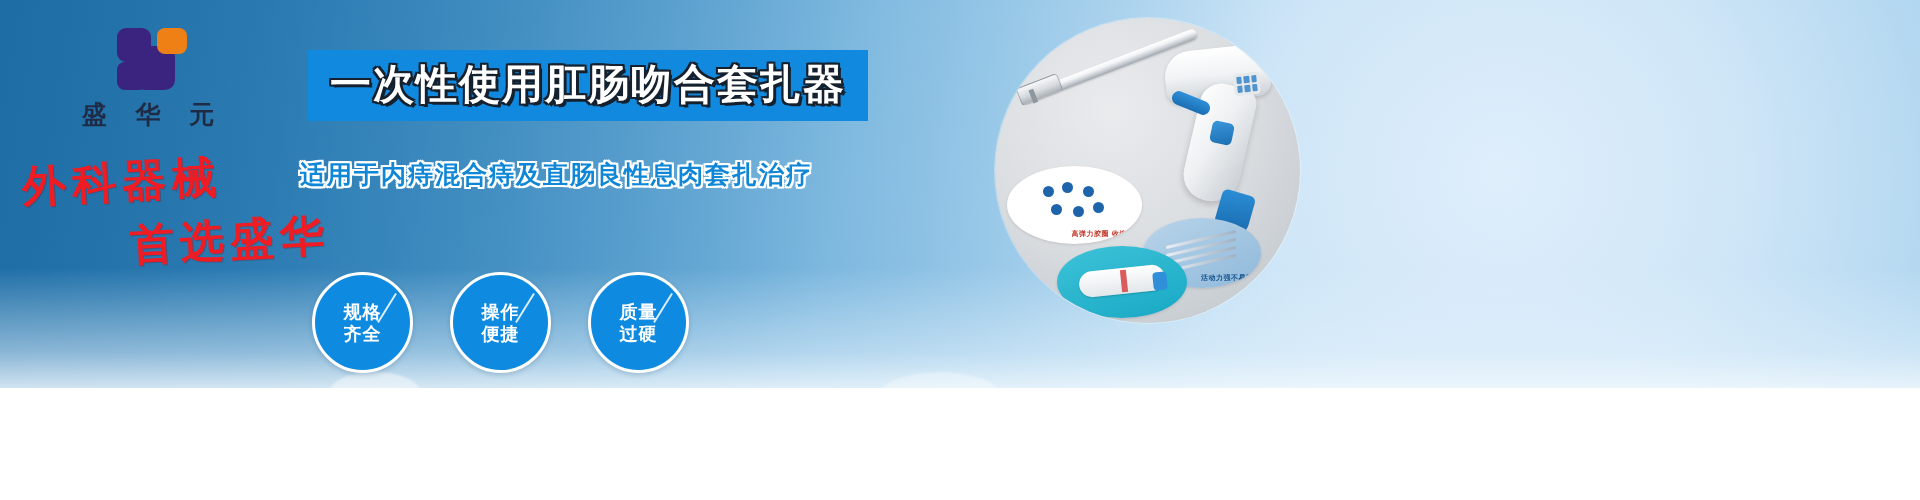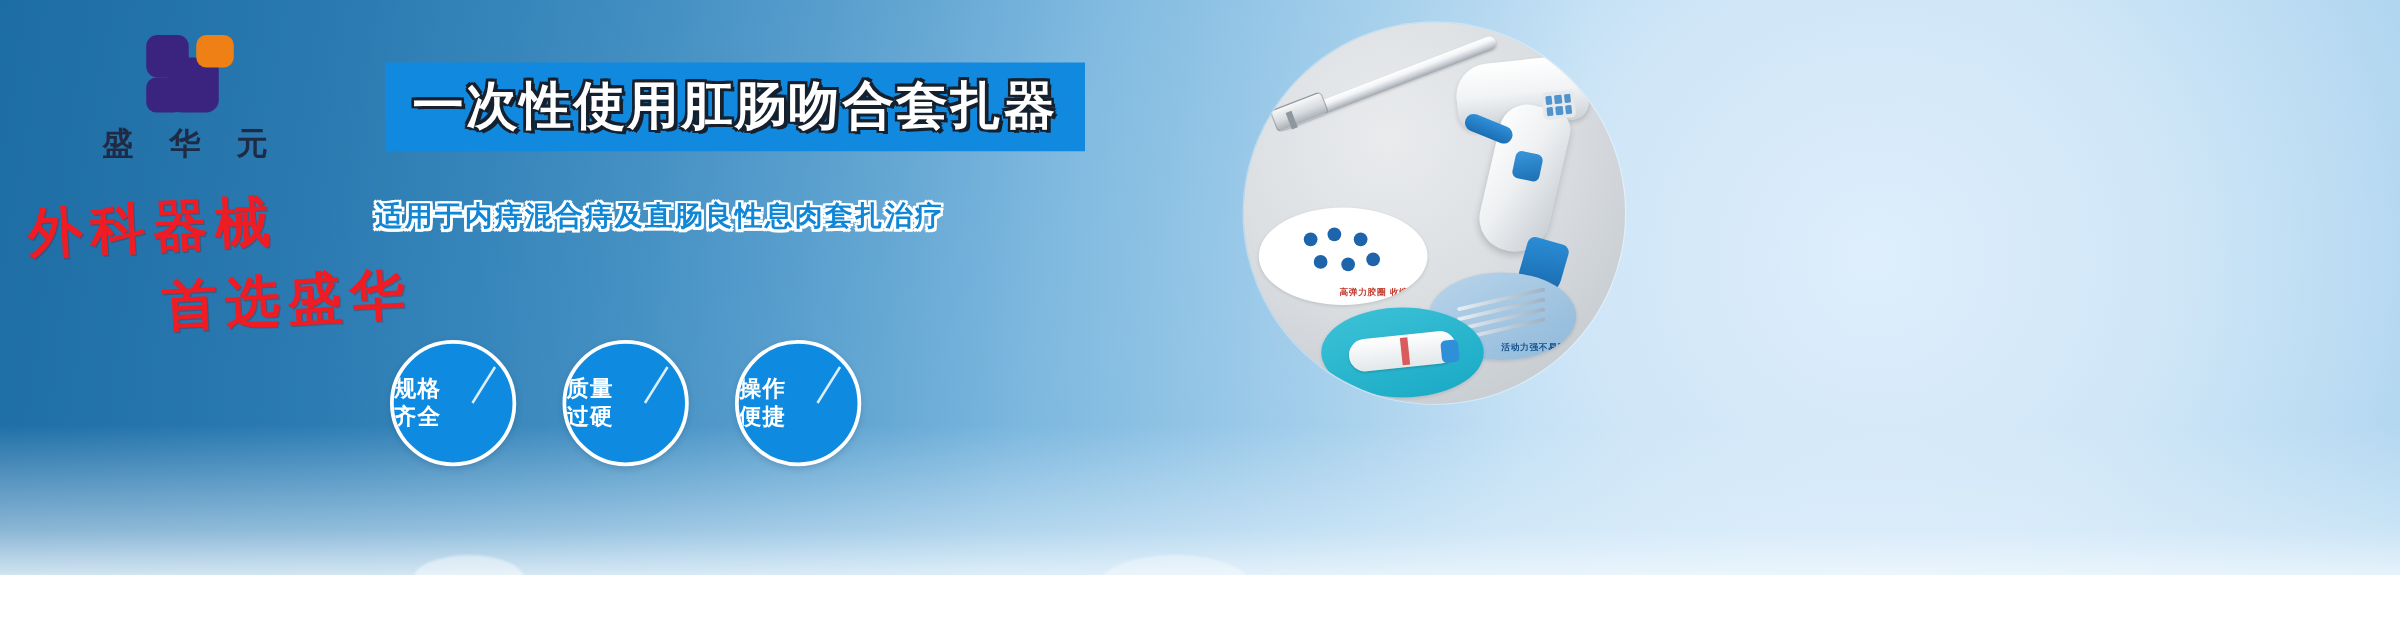--- a/index.html
+++ b/index.html
@@ -1,21 +1,21 @@
 <!DOCTYPE html>
 <html><head>
 <meta charset="utf-8">
 <style>
   html,body{margin:0;padding:0;}
   body{
     width:1920px;height:500px;overflow:hidden;
     font-family:"Liberation Sans","DejaVu Sans",sans-serif;
   }
   .banner{
-    position:relative;width:1920px;height:460px;overflow:hidden;
+    position:relative;width:1920px;height:388px;overflow:hidden;
     background:
       radial-gradient(circle at 78% 45%, #dfeefb 0%, #cfe6f7 16%, #a9d2ee 34%, #73b2dd 58%, #3d8cc4 82%, #2f7fb8 100%),
       linear-gradient(120deg,#2f7fb8 0%,#3d8cc4 28%,#74b4de 60%,#cfe6f7 100%);
   }
   .banner:before{
     content:"";position:absolute;inset:0;
     background:linear-gradient(100deg, rgba(28,107,163,.92) 0%, rgba(45,126,180,.70) 22%, rgba(90,163,209,.35) 44%, rgba(190,224,245,.06) 64%, rgba(255,255,255,0) 80%);
     pointer-events:none;
   }
   .banner:after{
@@ -54,34 +54,34 @@
   .title-bar .title-txt{
     font-size:41px;font-weight:700;color:#ffffff;letter-spacing:2px;white-space:nowrap;
     font-family:"DejaVu Sans",sans-serif;
     text-shadow:
       -2px 0 #15212e, 2px 0 #15212e, 0 -2px #15212e, 0 2px #15212e,
       -2px -2px #15212e, 2px -2px #15212e, -2px 2px #15212e, 2px 2px #15212e,
       3px 3px 0 #15212e;
   }
   .subtitle{
     position:absolute;left:300px;top:158px;z-index:6;
-    font-size:22px;font-weight:700;color:#0f86d6;letter-spacing:2px;white-space:nowrap;
+    font-size:25px;font-weight:700;color:#0f86d6;letter-spacing:2px;white-space:nowrap;
     font-family:"DejaVu Sans",sans-serif;
     text-shadow:
       -2px 0 #fff, 2px 0 #fff, 0 -2px #fff, 0 2px #fff,
       -2px -2px #fff, 2px -2px #fff, -2px 2px #fff, 2px 2px #fff;
   }
 
   
   .features{position:absolute;left:312px;top:272px;display:flex;gap:37px;z-index:6;}
   .feat{
     position:relative;width:95px;height:95px;border-radius:50%;
     background:#0e8ae0;border:3px solid #ffffff;
     box-shadow:0 2px 5px rgba(20,70,110,.22);
-    display:flex;flex-direction:column;align-items:flex-start;justify-content:center;
+    display:flex;flex-direction:column;align-items:center;justify-content:center;
     overflow:hidden;
   }
   .feat .slash{
     position:absolute;width:2px;height:34px;background:rgba(255,255,255,.85);
     right:22px;top:16px;transform:rotate(32deg);
   }
   .feat .fl{
     font-size:18px;color:#fff;font-weight:700;line-height:1.22;letter-spacing:1px;
     font-family:"DejaVu Sans",sans-serif;position:relative;z-index:2;
   }
@@ -212,27 +212,27 @@
   <div class="subtitle">适用于内痔混合痔及直肠良性息肉套扎治疗</div>
 
   <div class="features">
     <div class="feat">
       <span class="slash"></span>
       <span class="fl">规格</span>
       <span class="fl">齐全</span>
     </div>
     <div class="feat">
       <span class="slash"></span>
+      <span class="fl">操作</span>
+      <span class="fl">便捷</span>
+    </div>
+    <div class="feat">
+      <span class="slash"></span>
       <span class="fl">质量</span>
       <span class="fl">过硬</span>
-    </div>
-    <div class="feat">
-      <span class="slash"></span>
-      <span class="fl">操作</span>
-      <span class="fl">便捷</span>
     </div>
   </div>
 
   <div class="photo">
     <span class="gun-barrel"></span>
     <span class="gun-tip"></span>
     <span class="gun-tip-band"></span>
     <span class="gun-head"></span>
     <span class="gun-grip"></span>
     <span class="gun-trigger"></span>

